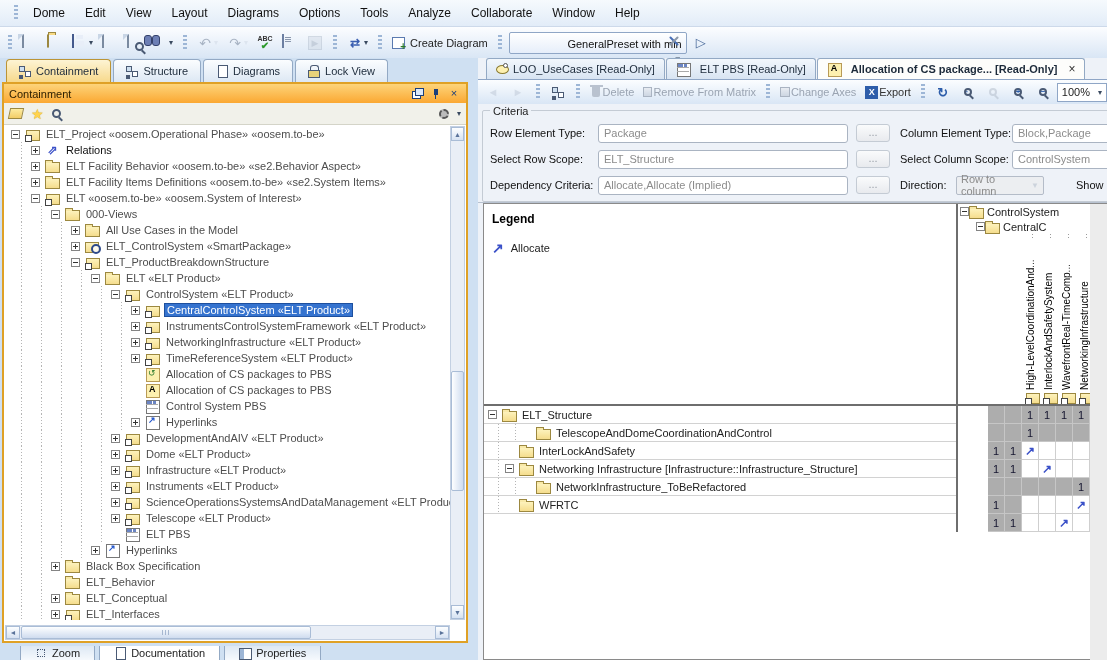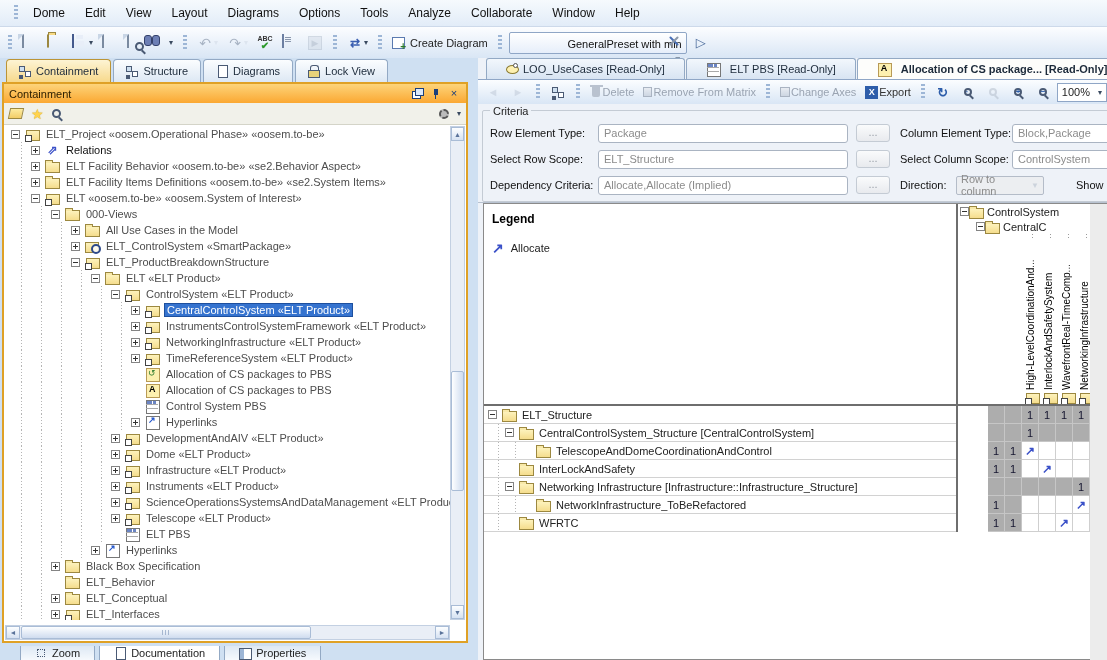--- a/index.html
+++ b/index.html
@@ -136,21 +136,21 @@
   .btab.active { background:#fff; }
   .zoom-ico::before { content:""; position:absolute; inset:2px; border:1px solid #4a5a74; border-style:dotted; }
   .doc-ico::before { content:""; position:absolute; left:2px; top:0; width:8px; height:11px; background:#fff; border:1px solid #4a5a74; }
   .props-ico::before { content:""; position:absolute; left:0; top:1px; width:11px; height:10px; background:#fff; border:1px solid #4a5a74;
     background-image:linear-gradient(#9db6d6 0 0); background-size:4px 10px; background-repeat:no-repeat; }
 
   
   #right-panel { position:absolute; left:478px; top:58px; width:629px; height:602px; background:#eef2f8; }
   #right-tabs { position:absolute; left:0; top:0; right:0; height:22px; display:flex; align-items:flex-end; gap:1px;
     padding-left:8px; border-bottom:1px solid #8fa6c6; }
-  .rtab { display:flex; align-items:center; gap:5px; height:21px; padding:0 19px; border:1px solid #93a9c4; border-bottom:none;
+  .rtab { display:flex; align-items:center; gap:5px; height:21px; padding:0 9px; border:1px solid #93a9c4; border-bottom:none;
     border-radius:3px 3px 0 0; background:linear-gradient(#f2f7fc,#d8e4f2); white-space:nowrap; color:#1c2a3a;margin-top:15px; }
   .rtab.active { background:#fdfdfb; font-weight:bold; }
   .uc-ico::before { content:""; position:absolute; left:0; top:2px; width:11px; height:7px; border:1px solid #8a7a30; border-radius:50%; background:#fdf0b0; }
   .uc-ico::after { content:""; position:absolute; right:0; top:0; width:3px; height:3px; border:1px solid #555; border-radius:50%; background:#fff; }
   .close-x { color:#333; font-size:12px; font-weight:normal; margin-left:6px; }
 
   #matrix-toolbar { position:absolute; left:0; top:22px; right:0; height:24px;
     background:linear-gradient(#fbfdff,#d9e6f5); display:flex; align-items:center; gap:3px; padding-left:4px; white-space:nowrap; }
   .mtb-lbl { color:#333; } .mtb-lbl.dis { color:#9aa4b2; }
   .arrowg { font-size:11px; color:#b8c2d2; }
@@ -828,28 +828,20 @@
       <div id="rowhead">
           <div class="mrow">
             <span class="expslot">
               <span class="exp"></span>
             </span>
             <span class="nico ic-folder"></span>
             <span class="tlabel">ELT_Structure</span>
           </div>
           <div class="mrow">
             <span class="guide"></span>
-            <span class="expslot">
-              <span class="exp"></span>
-            </span>
-            <span class="nico ic-folder"></span>
-            <span class="tlabel">CentralControlSystem_Structure [CentralControlSystem]</span>
-          </div>
-          <div class="mrow">
-            <span class="guide"></span>
             <span class="guide"></span>
             <span class="expslot"></span>
             <span class="nico ic-folder"></span>
             <span class="tlabel">TelescopeAndDomeCoordinationAndControl</span>
           </div>
           <div class="mrow">
             <span class="guide"></span>
             <span class="expslot"></span>
             <span class="nico ic-folder"></span>
             <span class="tlabel">InterLockAndSafety</span>

